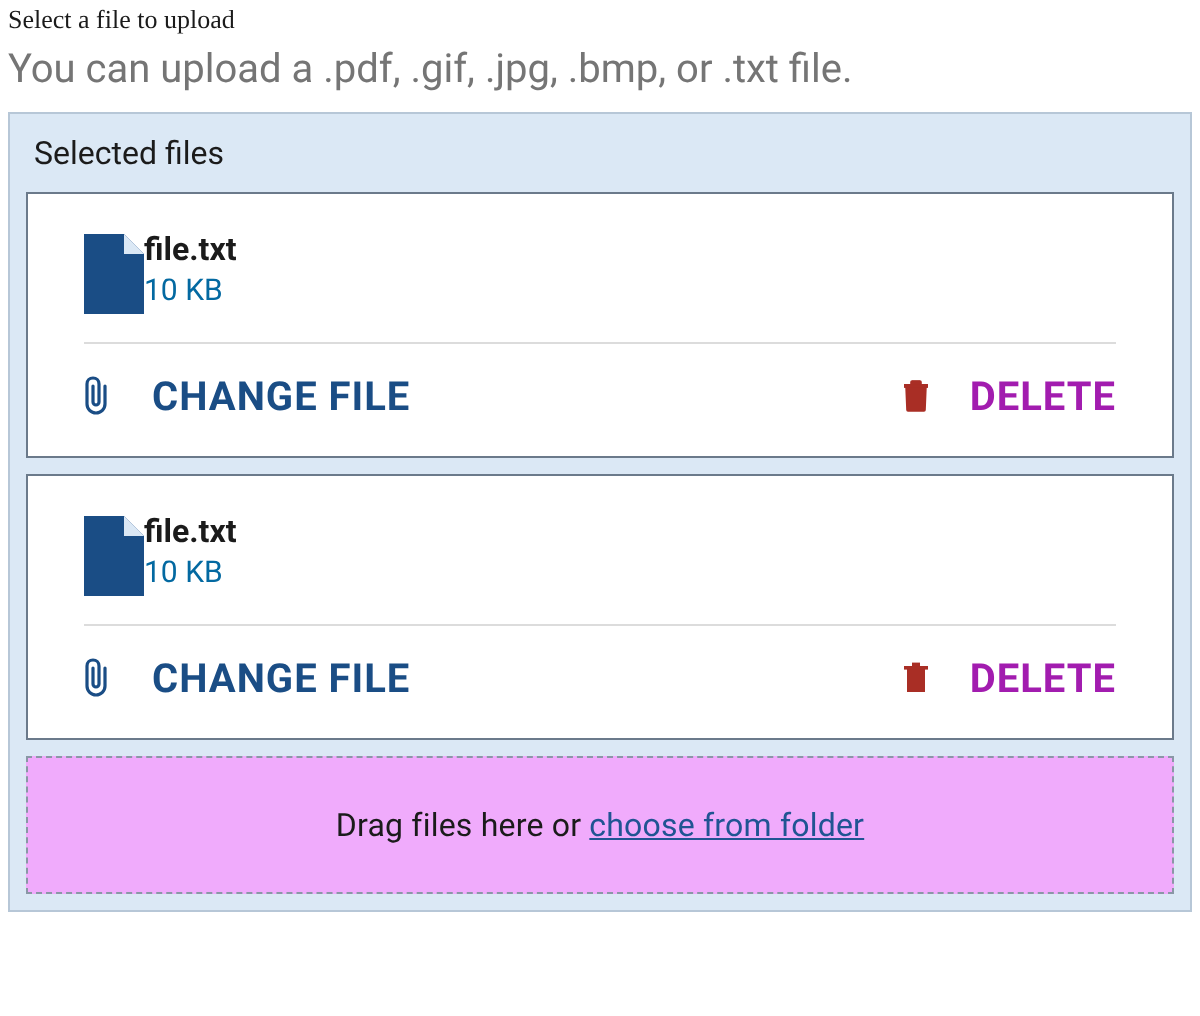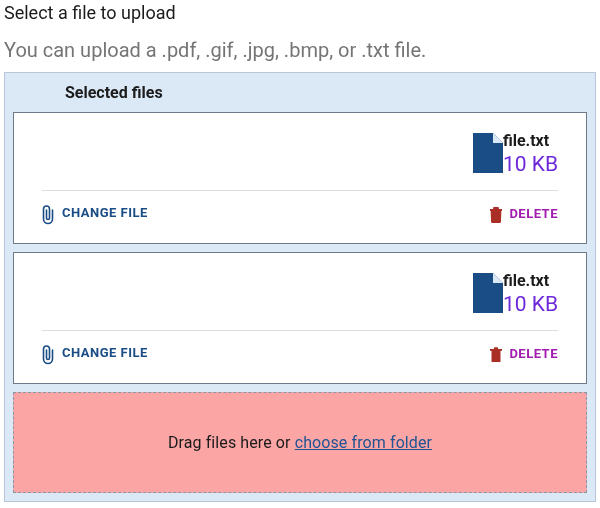--- a/index.html
+++ b/index.html
@@ -4,89 +4,89 @@
   <style>
     * { box-sizing: border-box; margin: 0; padding: 0; }
     body {
       font-family: -apple-system, BlinkMacSystemFont, "Segoe UI", Roboto, "Helvetica Neue", Arial, sans-serif;
       width: 600px;
       padding: 2px 4px;
       font-size: 16px;
       color: #1b1b1b;
     }
     .page-title {
-      font-size: 18px;
+      font-size: 13px;
       font-weight: 400;
-      margin-bottom: 15px;
+      margin-bottom: 4px;
+      font-family: Liberation Serif, serif;
     }
     .page-hint {
       font-size: 20px;
       color: #757575;
       margin-bottom: 10px;
     }
     .panel {
       border: 1px solid #b7c7d7;
       background: #dbe8f5;
     }
     .panel-heading {
       font-size: 16px;
-      font-weight: 700;
+      font-weight: 400;
       padding: 10px 12px 10px 12px;
-      margin-left: 48px;
     }
     .panel-body {
       padding: 0 8px 8px 8px;
     }
     .file-card {
       background: #fff;
       border: 1px solid #6b7a8b;
       margin-bottom: 8px;
     }
     .file-card-top {
       display: flex;
       align-items: flex-start;
       padding: 18px 28px 14px 28px;
-      justify-content: flex-end;
     }
     .file-meta { }
     .file-name {
       font-weight: 700;
       font-size: 16px;
       line-height: 1.3;
     }
     .file-size {
-      color: #6d28d9;
-      font-size: 21px;
+      color: #0369a1;
+      font-size: 15px;
     }
     .file-divider {
       margin: 0 28px;
       height: 1px;
       background: #dcdcdc;
     }
     .file-actions {
       display: flex;
       justify-content: space-between;
       align-items: center;
       padding: 14px 28px 18px 28px;
     }
     .action {
       display: inline-flex;
-      gap: 6px;
+      align-items: center;
+      gap: 20px;
       font-weight: 700;
-      font-size: 13px;
+      font-size: 20px;
       letter-spacing: 0.5px;
       cursor: pointer;
     }
     .action.change { color: #1a4d85; }
     .action.delete { color: #a21caf; }
     .dropzone {
-      background: #fca5a5;
+      background: #f0abfc;
       border: 1px dashed #8a97a6;
       text-align: center;
-      padding: 40px 10px;
+      padding: 24px 10px;
       font-size: 16px;
       color: #1b1b1b;
       letter-spacing: 0.1px;
     }
     .dropzone a {
       color: #205493;
       text-decoration: underline;
       cursor: pointer;
     }
     .file-icon {

